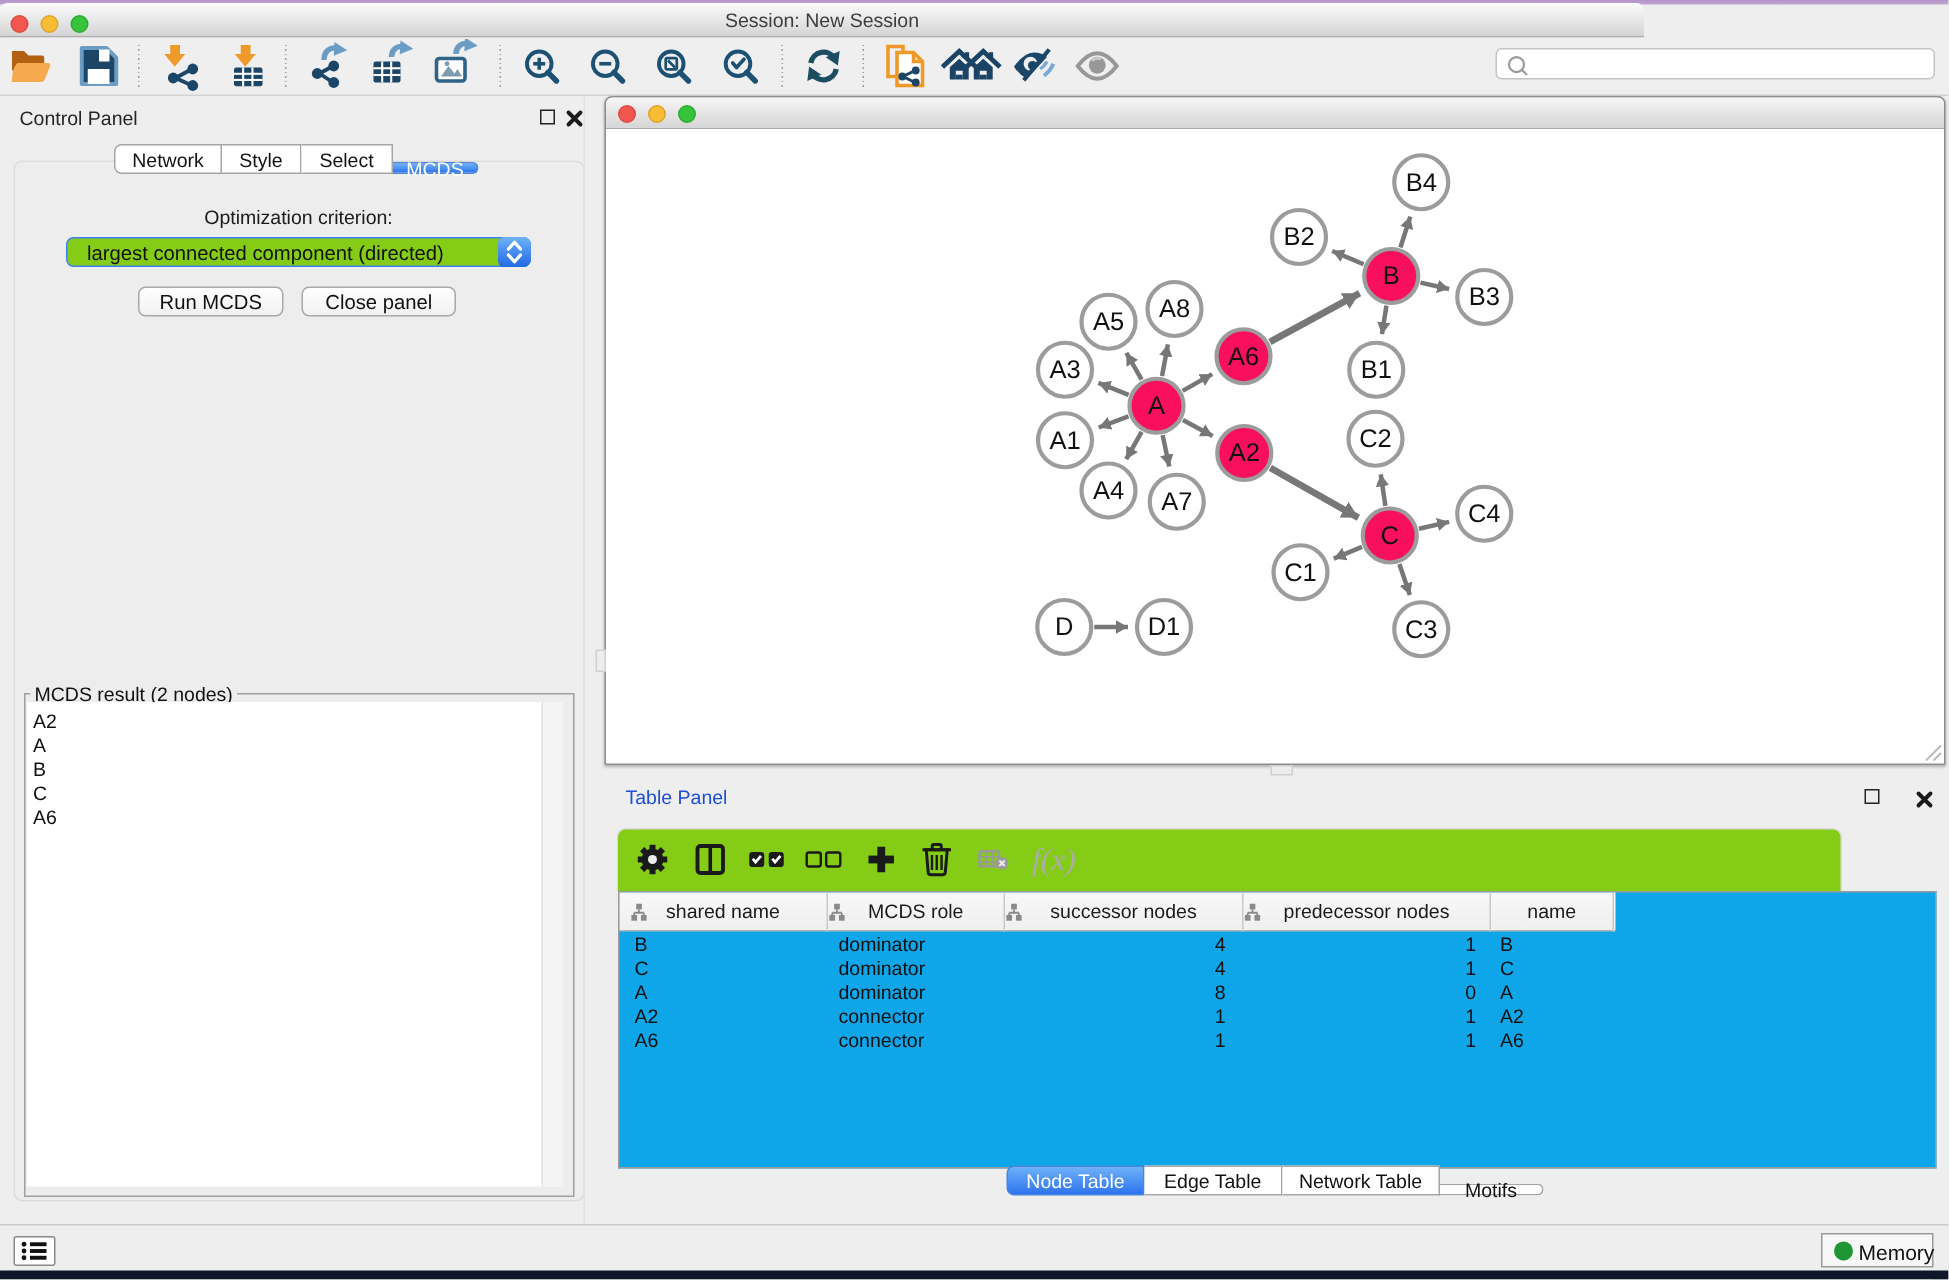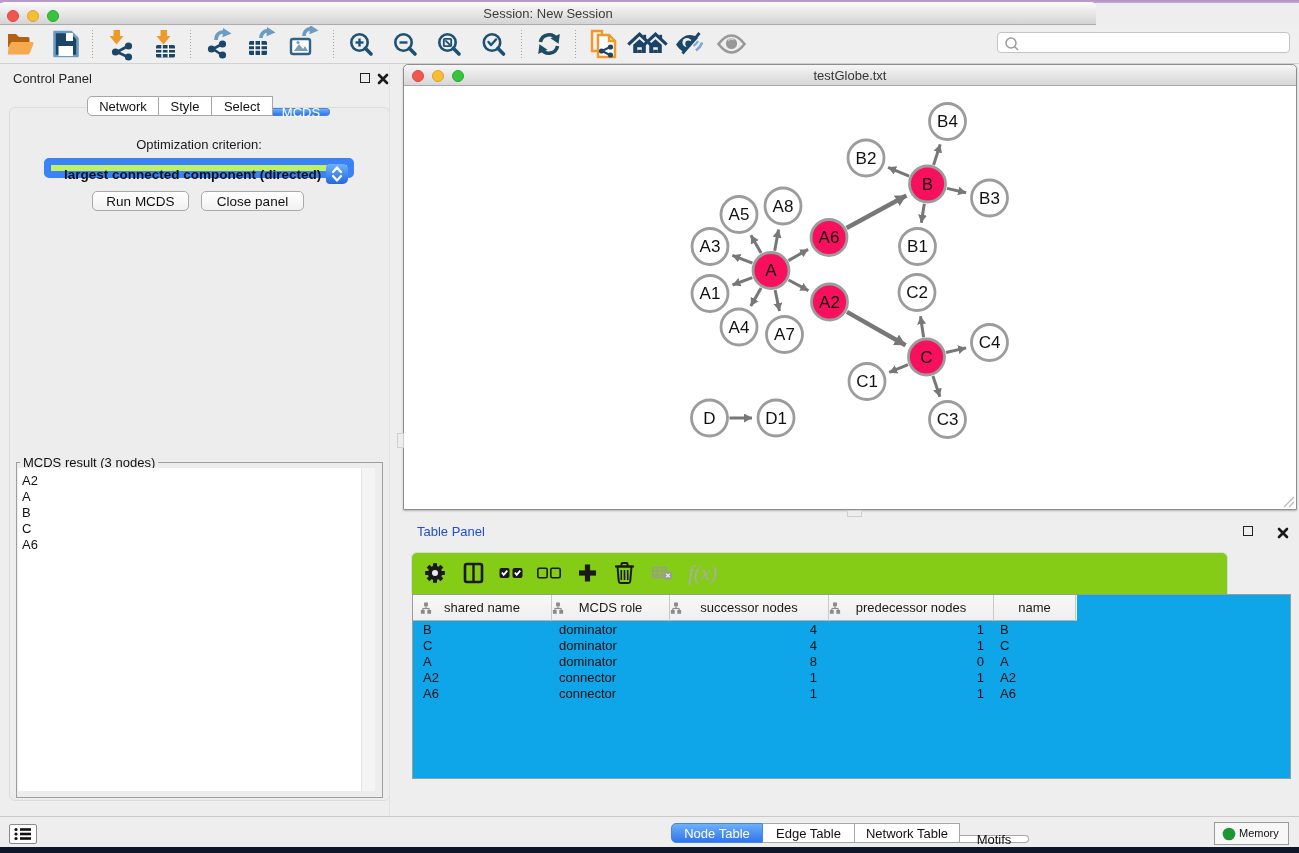--- a/index.html
+++ b/index.html
@@ -27,22 +27,22 @@
   .winbtn-sq { width:10px; height:10px; border:1.5px solid #222; background:transparent; }
   .tabs { display:flex; height:20px; }
   .tab { background:#ffffff; border:1px solid #a6a6a6; border-left:none;
     font-size:13px; color:#111; display:flex; align-items:center; justify-content:center; }
   .tab.first { border-left:1px solid #a6a6a6; border-radius:5px 0 0 5px; }
   .tab.last { border-radius:0 5px 5px 0;margin-top:12px; }
   .tab.sel { background:linear-gradient(#6eb1f8,#2e74ef); color:#ffffff; border-color:#4a86d8; }
   #cpPanel { left:9px; top:107px; width:381px; height:694px; background:#ededed;
     border:1px solid #dcdcdc; border-radius:6px; }
   #optLabel { left:0; top:137px; width:398px; text-align:center; font-size:13px; color:#1a1a1a; }
-  #dropdown { left:44px; top:158px; width:310px; height:20px; background:#bef264;
-    border:7px solid #3b82f6; border-radius:5px;font-weight:bold; }
+  #dropdown { left:44px; top:158px; width:310px; height:20px; background:#84cc16;
+    border:1px solid #3b82f6; border-radius:5px; }
   #dropdown .txt { position:absolute; left:13px; top:2px; font-size:13.5px; color:#111; }
   #dropdown .step { position:absolute; right:-1px; top:-1px; width:22px; height:20px;
     background:linear-gradient(#6fb2f8,#2268e4); border-radius:4px 5px 5px 4px; }
   .aquabtn { background:linear-gradient(#ffffff,#f1f1f1); border:1px solid #a9a9a9;
     border-radius:5px; font-size:13.5px; color:#111; display:flex; align-items:center;
     justify-content:center; }
   #fieldset { left:16px; top:462px; width:367px; height:336px; border:1px solid #9f9f9f; }
   #fieldLegend { left:20px; top:455px; font-size:13px; color:#111; background:#ededed; padding:0 3px; }
   #mcdsList { left:18px; top:468px; width:357px; height:323px; background:#ffffff; }
   #mcdsList .sb { position:absolute; right:0; top:0; width:14px; height:100%;
@@ -66,21 +66,21 @@
   #thead { position:absolute; left:0; top:0; width:664px; height:26px;
     background:linear-gradient(#f8f8f8,#efefef); border-bottom:1px solid #b5b5b5; }
   .hcell { position:absolute; top:0; height:26px; border-right:1px solid #c9c9c9;
     font-size:13px; color:#1a1a1a; text-align:center; line-height:26px; }
   .trow { position:absolute; font-size:13px; color:#111; height:16px; line-height:16px; }
   
   #statusline { left:0; top:816px; width:1299px; height:1px; background:#c9c9c9; }
   #listbtn { left:9px; top:824px; width:28px; height:20px; background:#ffffff;
     border:1.5px solid #8a8a8a; border-radius:2px; }
   #membtn { left:1214px; top:822px; width:75px; height:23px; background:#f7f7f7;
-    border:1px solid #9a9a9a; font-size:11px; color:#111; }
+    border:1px solid #9a9a9a; font-size:14px; color:#111; }
   #deskBottom { left:0; top:847px; width:1299px; height:6px; background:#0f1629; }
 </style>
 </head>
 <body>
 <div class="abs" id="deskTop"></div>
 <div class="abs" id="titlebar">
   <div class="light" style="left:7px;  background:#f2574f; border:1px solid #dd4840;"></div>
   <div class="light" style="left:27px; background:#f6bd35; border:1px solid #e0a327;"></div>
   <div class="light" style="left:47px; background:#37c43d; border:1px solid #2bab32;"></div>
   <div class="title">Session: New Session</div>
@@ -229,53 +229,52 @@
   </svg>
     </div>
 </div>
 
 <div class="abs" id="cpTitle">Control Panel</div>
 <div class="abs winbtn-sq" style="left:360px; top:73px;"></div>
 <svg class="abs" width="12" height="12" style="left:377px; top:73px;">
   <path d="M2 2 L10 10 M10 2 L2 10" stroke="#1a1a1a" stroke-width="2.6" stroke-linecap="round"></path>
 </svg>
 <div class="abs" id="cpPanel"></div>
-<div class="abs tabs" style="left:87px; top:96px;">
+<div class="abs tabs" style="left:76px; top:96px;">
   <div class="tab first" style="width:72px">Network</div>
   <div class="tab" style="width:53px">Style</div>
   <div class="tab" style="width:61px">Select</div>
   <div class="tab last sel" style="width:57px">MCDS</div>
 </div>
 <div class="abs" id="optLabel">Optimization criterion:</div>
 <div class="abs" id="dropdown">
   <div class="txt">largest connected component (directed)</div>
   <div class="step"><svg width="22" height="20">
     <path d="M7 8 L11 3.5 L15 8" fill="none" stroke="#fff" stroke-width="2.2" stroke-linecap="round" stroke-linejoin="round"></path>
     <path d="M7 12 L11 16.5 L15 12" fill="none" stroke="#fff" stroke-width="2.2" stroke-linecap="round" stroke-linejoin="round"></path>
   </svg></div>
 </div>
 <div class="abs aquabtn" style="left:92px; top:191px; width:97px; height:20px;">Run MCDS</div>
 <div class="abs aquabtn" style="left:201px; top:191px; width:103px; height:20px;">Close panel</div>
 <div class="abs" id="fieldset"></div>
-<div class="abs" id="fieldLegend">MCDS result (3 nodes)</div>
+<div class="abs" id="fieldLegend">MCDS result (2 nodes)</div>
 <div class="abs" id="mcdsList">
   <div class="sb"></div>
   <div class="item" style="margin-top:5px">A2</div>
   <div class="item">A</div>
   <div class="item">B</div>
   <div class="item">C</div>
   <div class="item">A6</div>
 </div>
 
 <div class="abs" id="netwin">
   <div id="nettitle">
     <div class="light" style="left:8px; top:4.5px; background:#f2574f; border:1px solid #dd4840;"></div>
     <div class="light" style="left:28px; top:4.5px; background:#f6bd35; border:1px solid #e0a327;"></div>
     <div class="light" style="left:48px; top:4.5px; background:#37c43d; border:1px solid #2bab32;"></div>
-    <div class="title">testGlobe.txt</div>
   </div>
   <svg id="graph" width="892" height="423" style="position:absolute;left:0;top:22px">
 <defs>
 <marker id="arr" markerWidth="10" markerHeight="10" refX="8" refY="4.5" orient="auto" markerUnits="userSpaceOnUse">
           <path d="M0,0 L8,4.5 L0,9 z" fill="#777777"></path>
         </marker>
 <marker id="arrB" markerWidth="13" markerHeight="13" refX="11" refY="6" orient="auto" markerUnits="userSpaceOnUse">
           <path d="M0,0 L11,6 L0,12 z" fill="#777777"></path>
         </marker>
 </defs>
@@ -479,21 +478,21 @@
   <div class="trow" style="left:304px;top:75px;width:100px;text-align:right">1</div>
   <div class="trow" style="left:471px;top:75px;width:100px;text-align:right">1</div>
   <div class="trow" style="left:587px;top:75px">A2</div>
   <div class="trow" style="left:10px;top:91px">A6</div>
   <div class="trow" style="left:146px;top:91px">connector</div>
   <div class="trow" style="left:304px;top:91px;width:100px;text-align:right">1</div>
   <div class="trow" style="left:471px;top:91px;width:100px;text-align:right">1</div>
   <div class="trow" style="left:587px;top:91px">A6</div>
 </div>
 
-<div class="abs tabs" style="left:671px; top:823px;text-align:center;">
+<div class="abs tabs" style="left:671px; top:777px;text-align:center;">
   <div class="tab first sel" style="width:92px">Node Table</div>
   <div class="tab" style="width:92px">Edge Table</div>
   <div class="tab" style="width:105px">Network Table</div>
   <div class="tab last" style="width:69px">Motifs</div>
 </div>
 
 <div class="abs" id="statusline"></div>
 <div class="abs" style="left:389px; top:65px; width:1px; height:751px; background:#e2e2e2;"></div>
 <div class="abs" style="left:397px; top:433px; width:7px; height:15px; background:#ededed; border:1px solid #cfcfcf;"></div>
 <div class="abs" style="left:847px; top:510px; width:15px; height:7px; background:#ededed; border:1px solid #cfcfcf;"></div>

